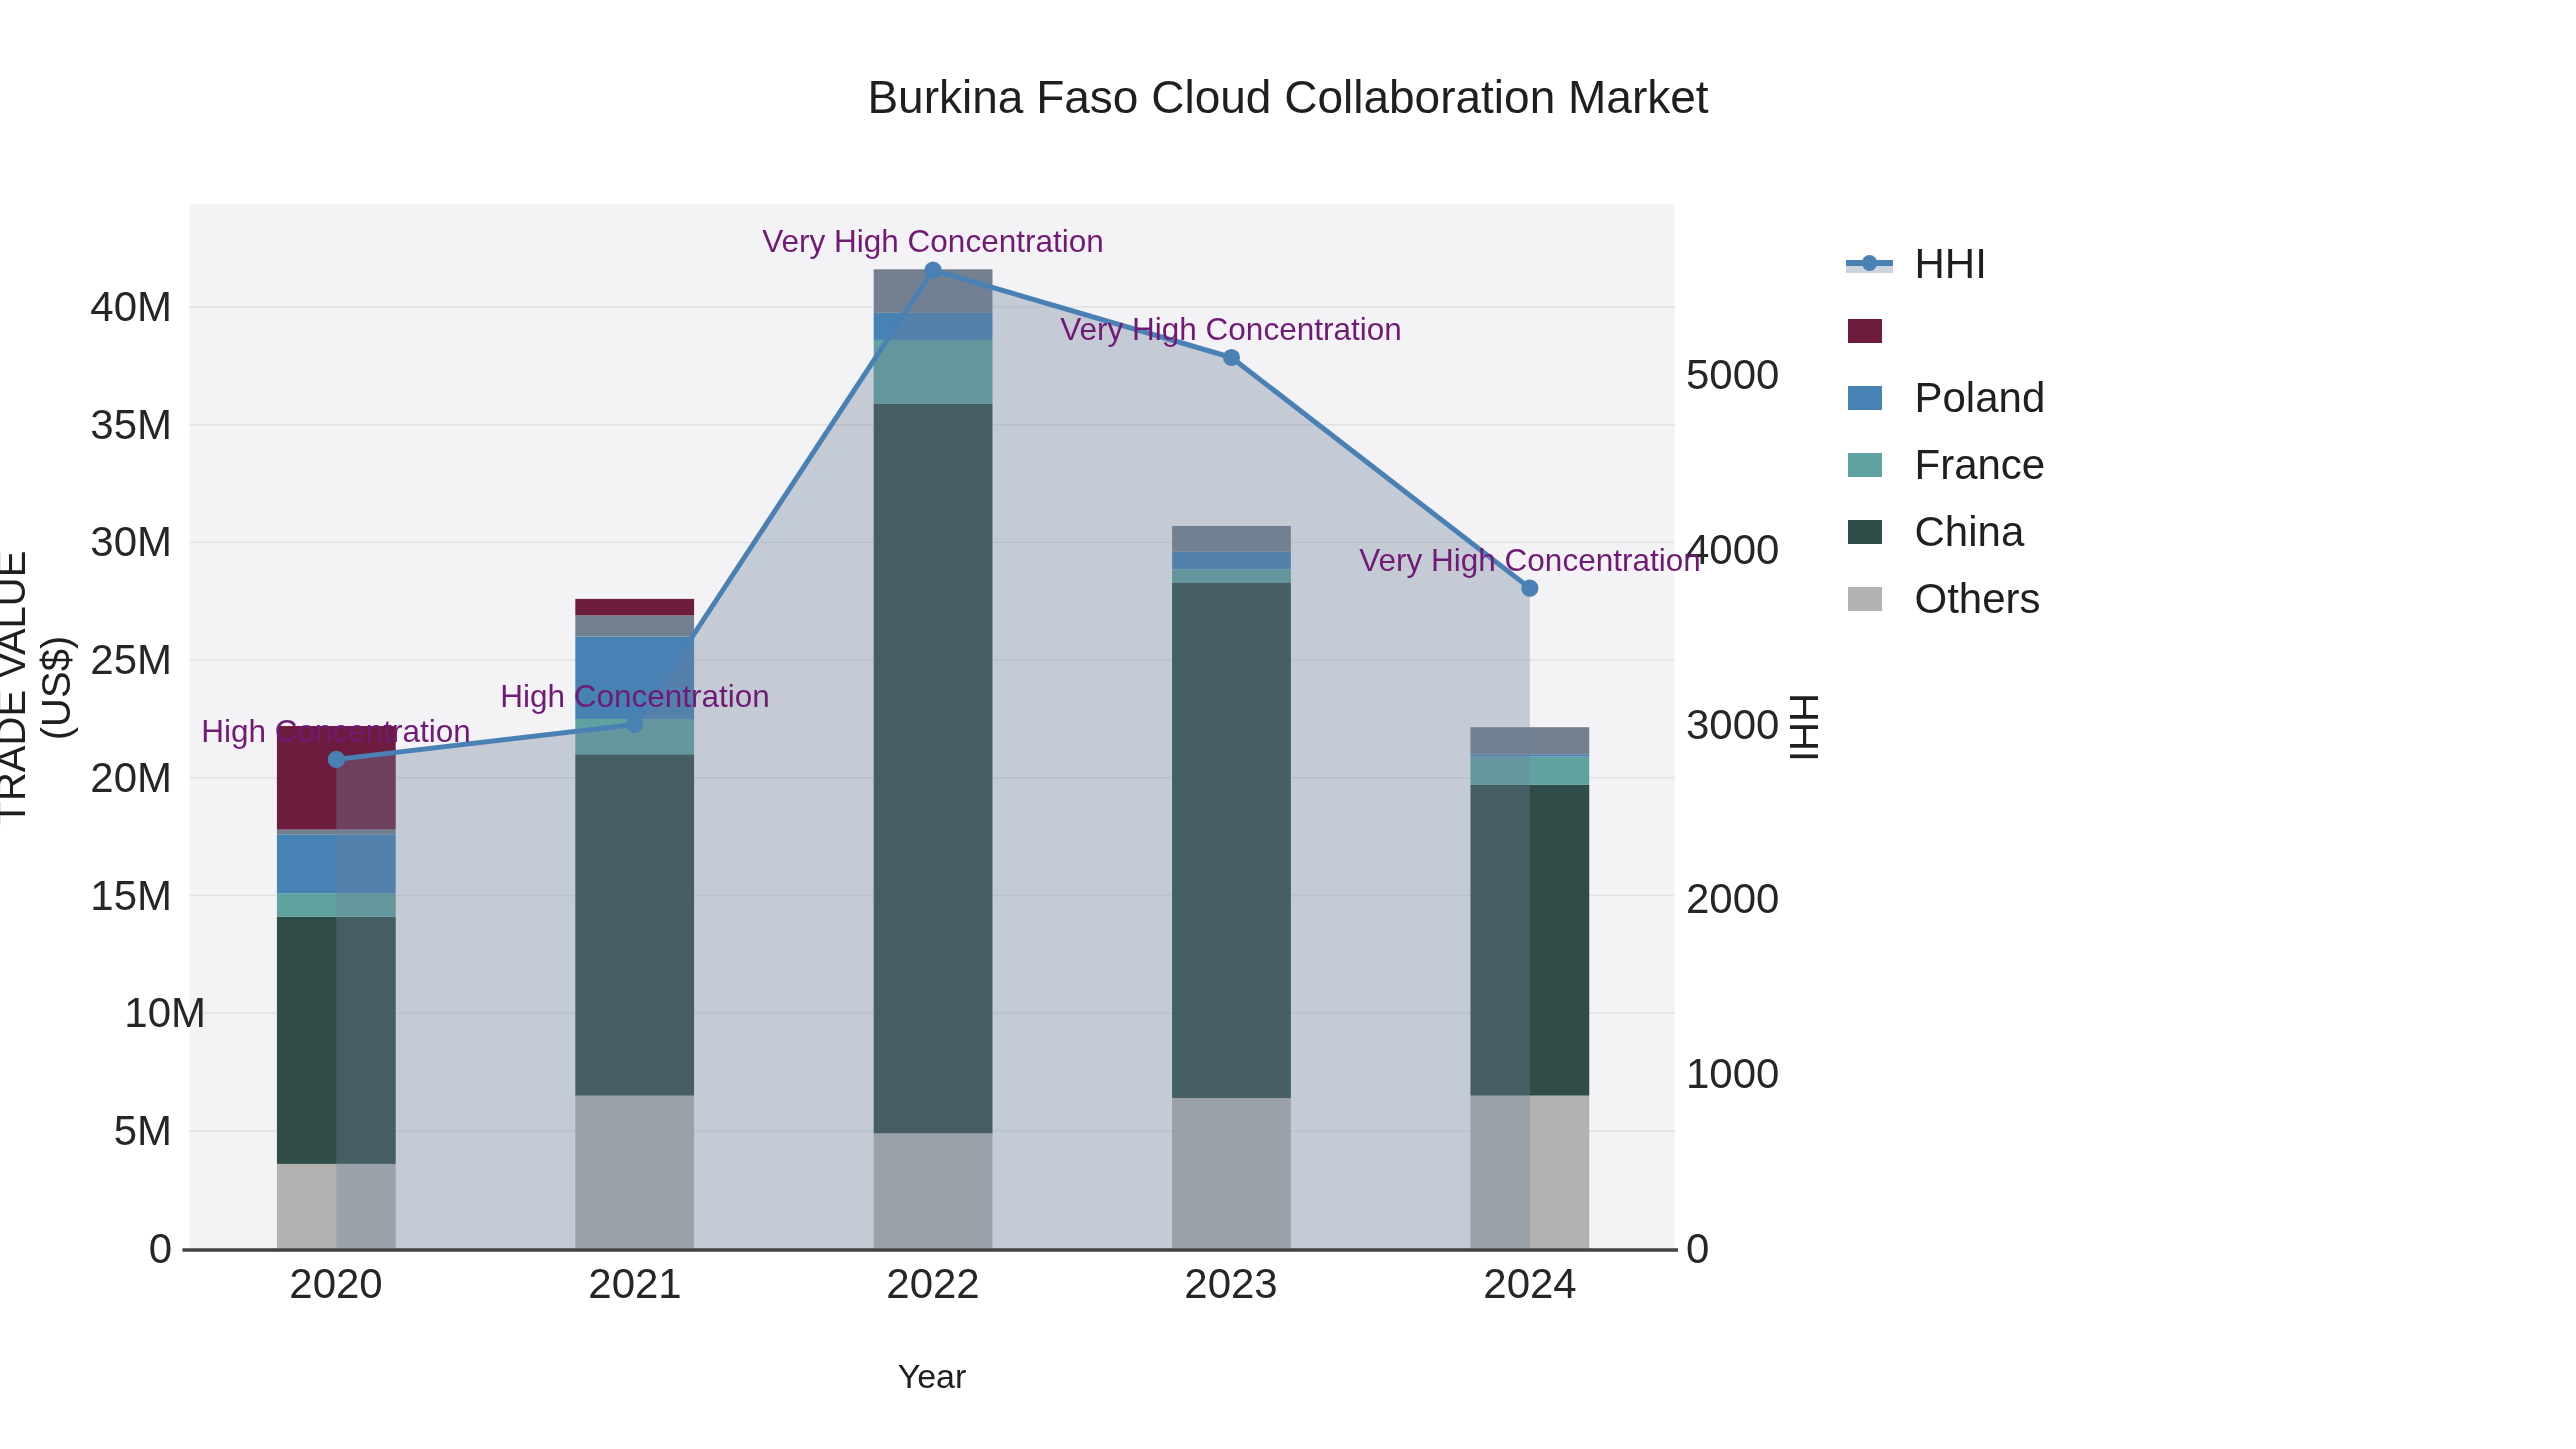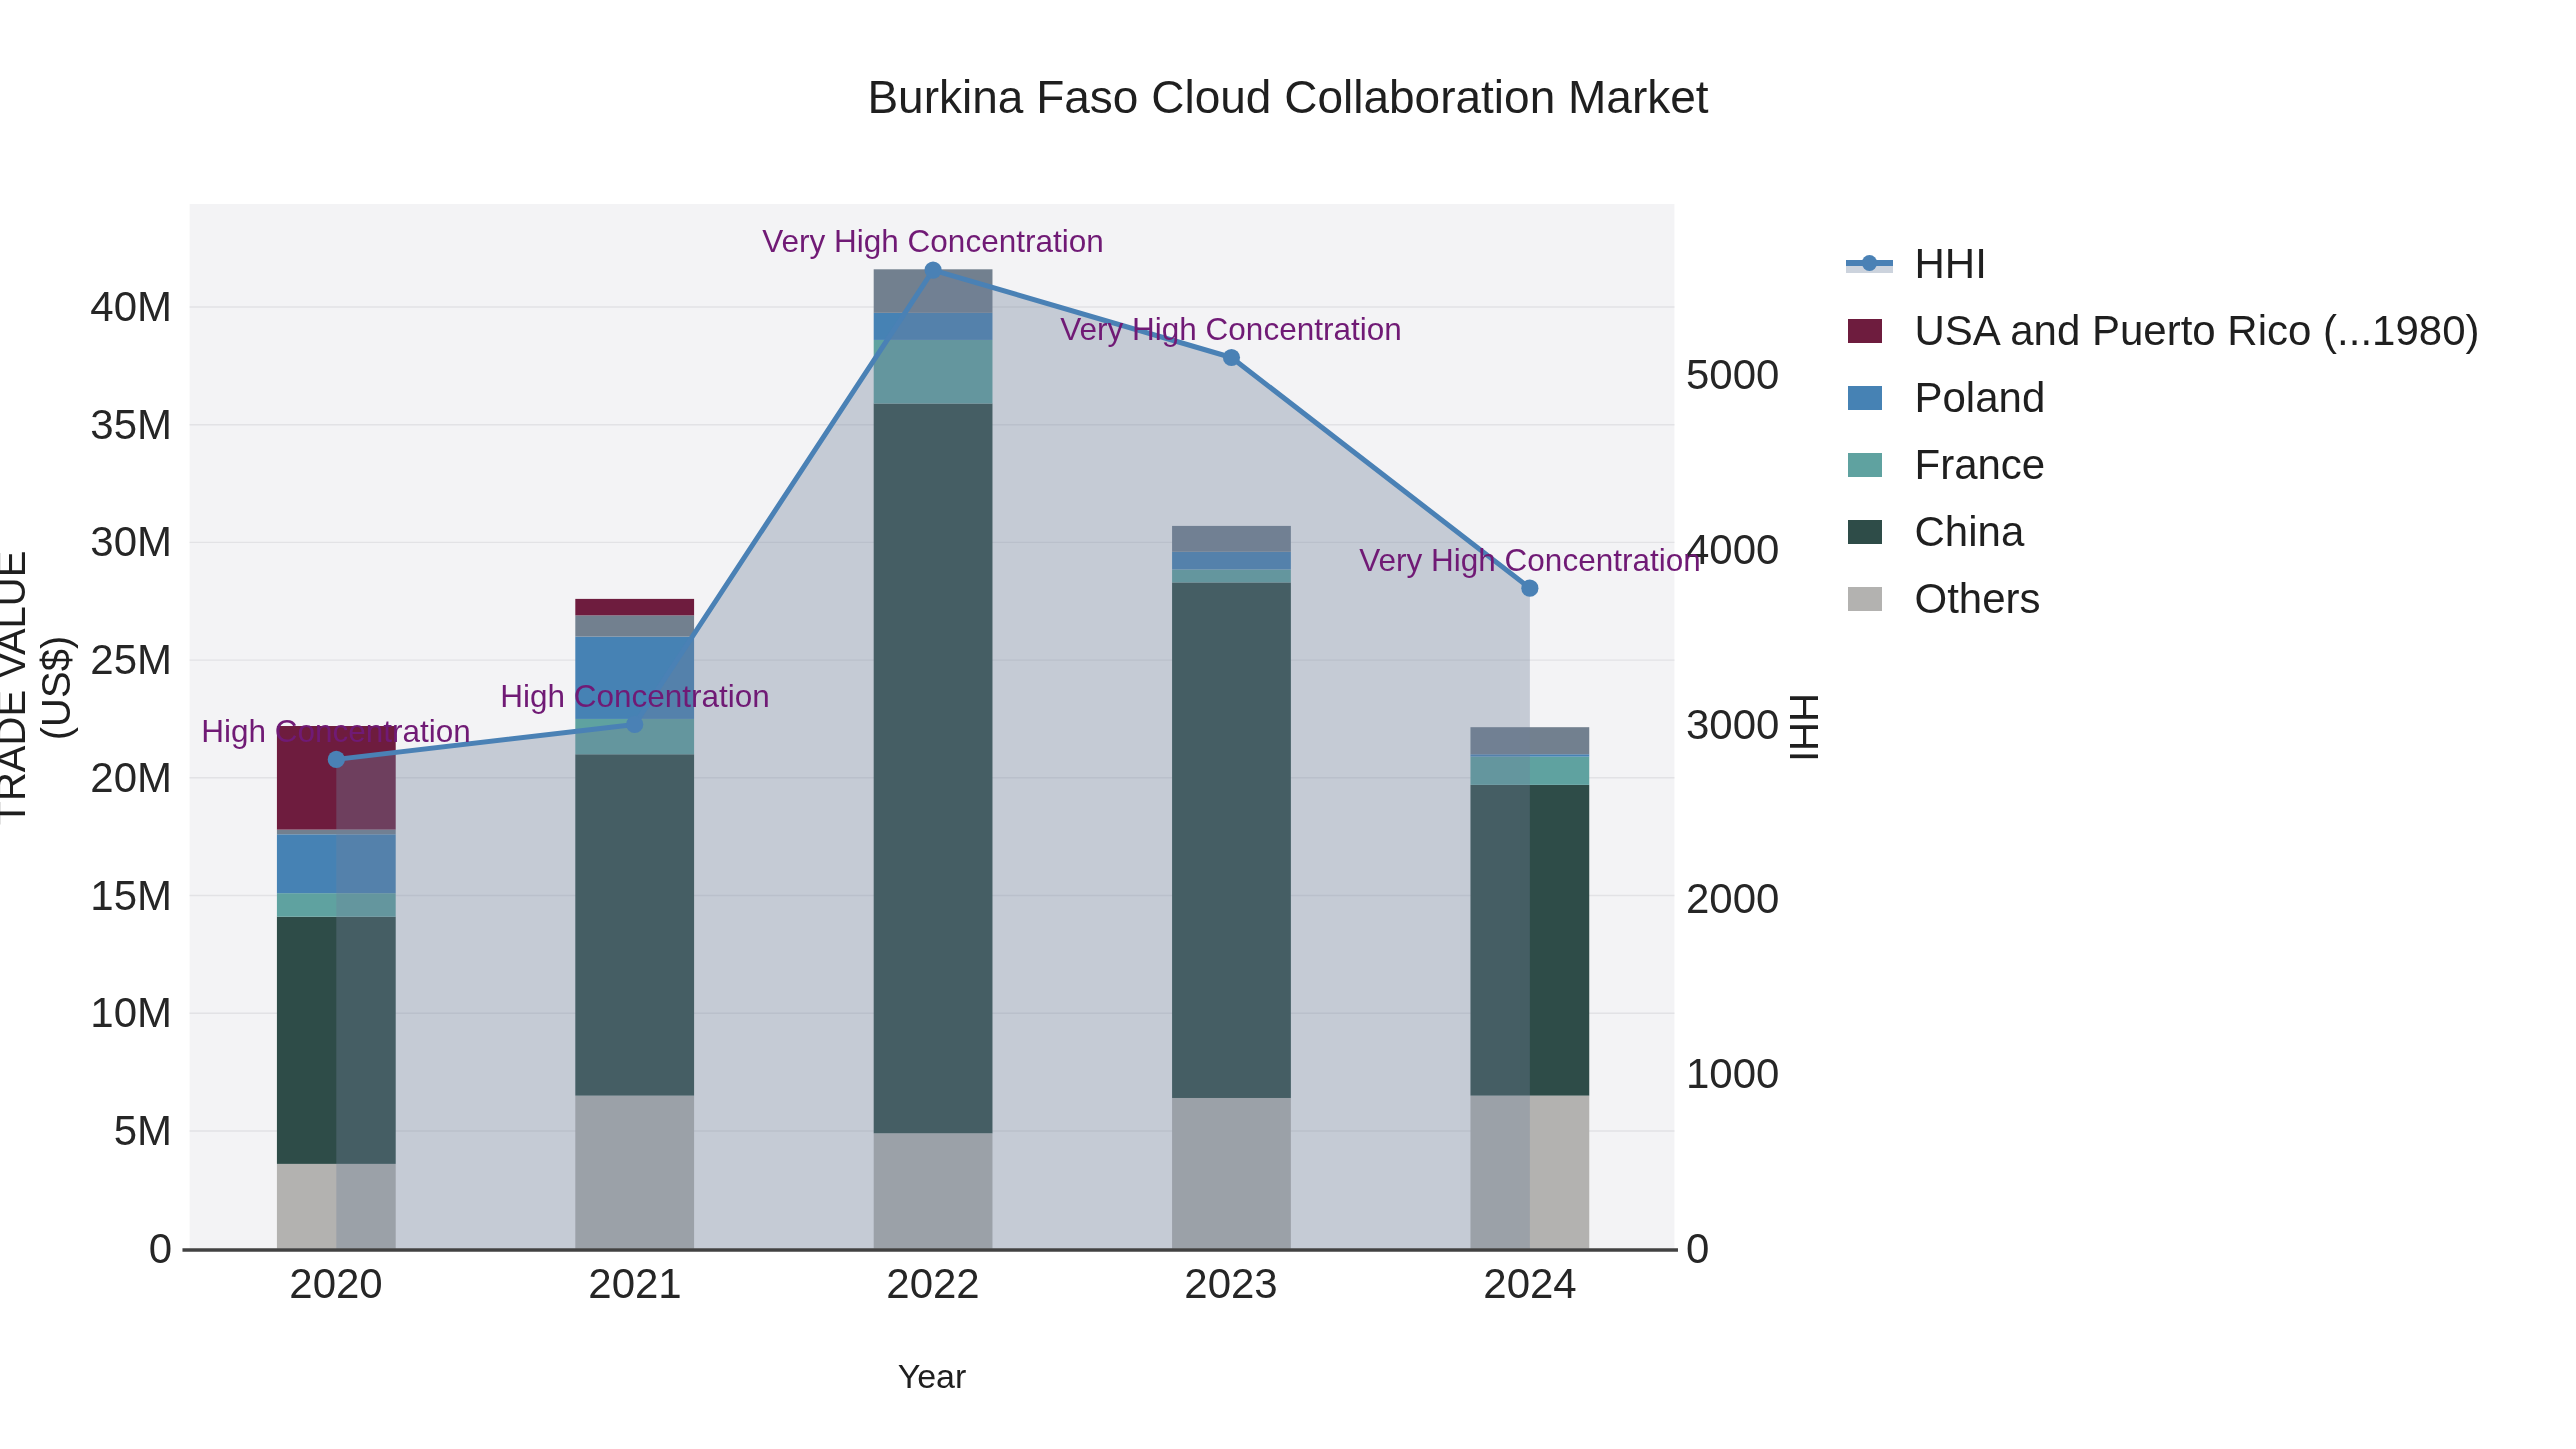--- a/index.html
+++ b/index.html
@@ -87,21 +87,21 @@
     <div>Burkina Faso Cloud Collaboration Market</div>
   </div>
 
   <div id="x-axis-label" class="abs">Year</div>
   <div id="y-left-label" class="abs">TRADE VALUE (US$)</div>
   <div id="y-right-label" class="abs">HHI</div>
 
   <div id="tick-layer">
       <div class="tick ytick-left" style="top: 1226px;">0</div>
       <div class="tick ytick-left" style="top: 1108px;">5M</div>
-      <div class="tick ytick-left" style="top: 990px;">10M</div>
+      <div class="tick ytick-left" style="top: 990px; padding-left: 34px;">10M</div>
       <div class="tick ytick-left" style="top: 873px;">15M</div>
       <div class="tick ytick-left" style="top: 755px;">20M</div>
       <div class="tick ytick-left" style="top: 637px;">25M</div>
       <div class="tick ytick-left" style="top: 519px;">30M</div>
       <div class="tick ytick-left" style="top: 402px;">35M</div>
       <div class="tick ytick-left" style="top: 284px;">40M</div>
       <div class="tick ytick-right" style="top: 1226px;">0</div>
       <div class="tick ytick-right" style="top: 1051px;">1000</div>
       <div class="tick ytick-right" style="top: 876px;">2000</div>
       <div class="tick ytick-right" style="top: 702px;">3000</div>
@@ -128,21 +128,20 @@
             <div class="legend-line-stroke" style="background: rgb(74, 129, 181);"></div>
             <div class="legend-line-dot" style="background: rgb(74, 129, 181);"></div>
           </div>
         </div>
         <div class="legend-label">HHI</div>
       </div>
       <div class="legend-item">
         <div class="legend-swatch-box">
           <div class="legend-patch" style="background: rgb(110, 28, 62);"></div>
         </div>
-        <div class="legend-label">USA and Puerto Rico (...1980)</div>
       </div>
       <div class="legend-item">
         <div class="legend-swatch-box">
           <div class="legend-patch" style="background: rgb(70, 130, 180);"></div>
         </div>
         <div class="legend-label">Poland</div>
       </div>
       <div class="legend-item">
         <div class="legend-swatch-box">
           <div class="legend-patch" style="background: rgb(95, 162, 160);"></div>

